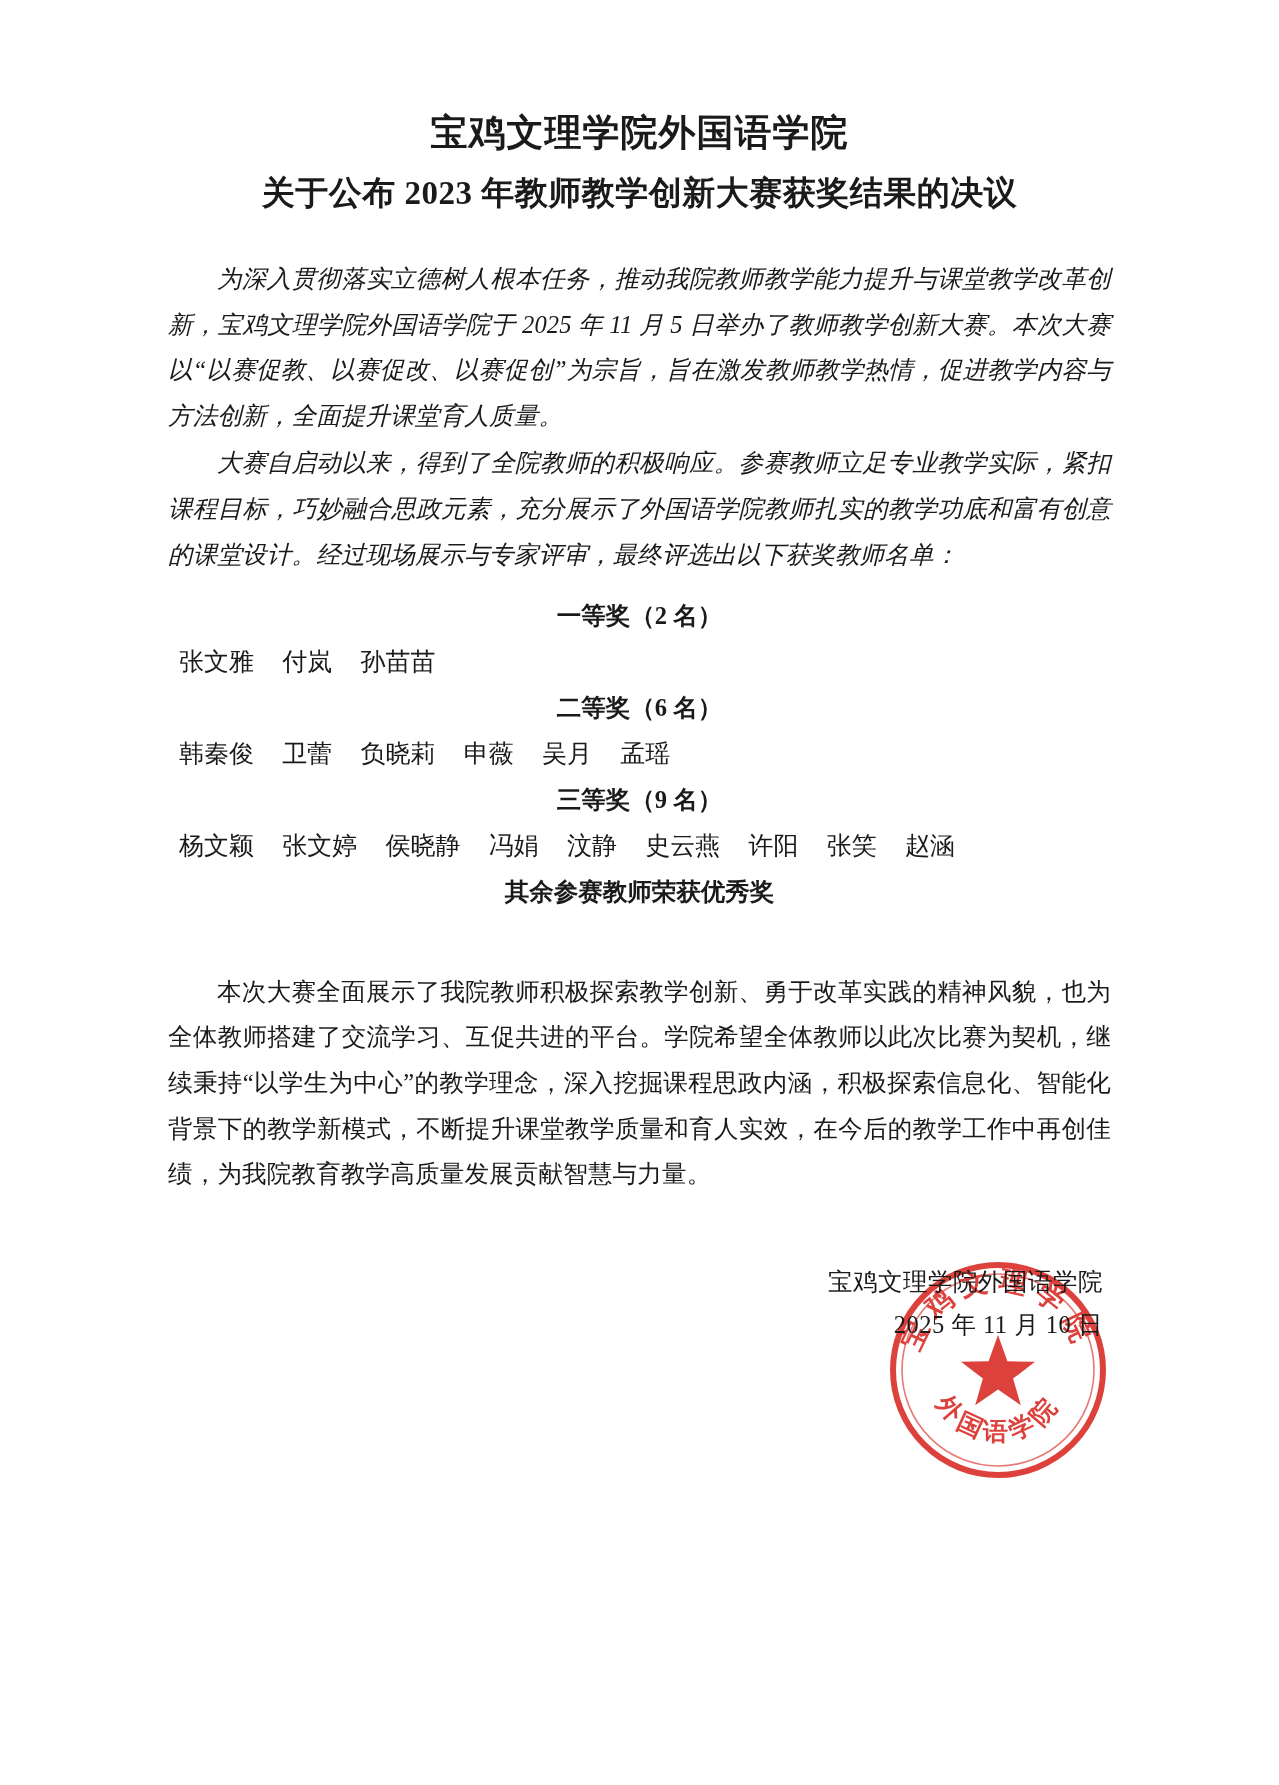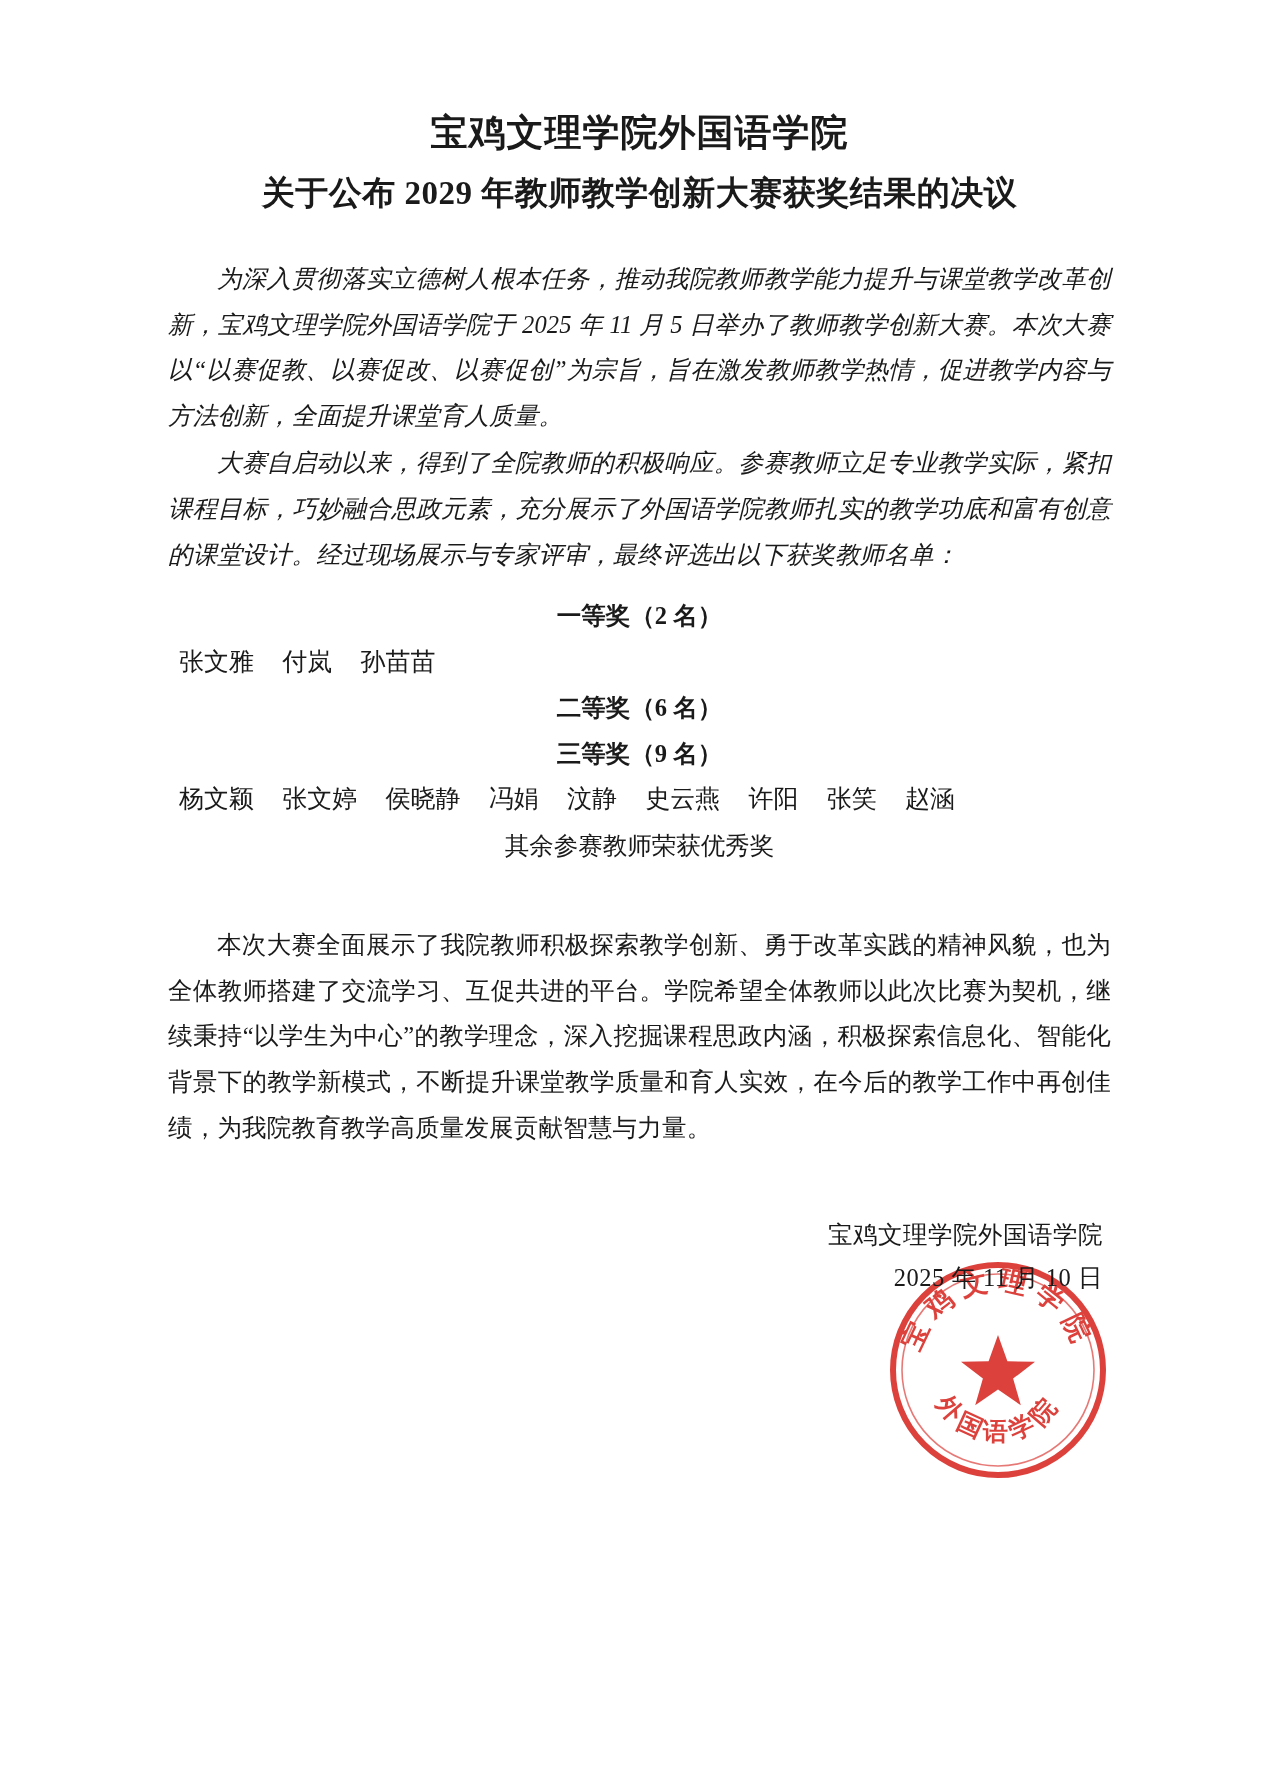--- a/index.html
+++ b/index.html
@@ -69,21 +69,21 @@
     margin: 0;
   }
   .award-names span.nm {
     display: inline-block;
     padding: 0 11px;
   }
   .award-note {
     text-align: center;
     font-size: 24.5px;
     line-height: 1.86;
-    font-weight: normal;
+    font-weight: bold;
     margin: 0;
   }
   .closing {
     margin-top: 54px;
   }
   .signature {
     margin-top: 64px;
     text-align: right;
     padding-right: 8px;
     position: relative;
@@ -103,37 +103,45 @@
     pointer-events: none;
   }
   .stamp svg { display: block; }
 </style>
 </head>
 <body>
 
 <div class="page">
 
   <h1 class="doc-title">宝鸡文理学院外国语学院</h1>
-  <h2 class="doc-subtitle">关于公布 2029 年教师教学创新大赛获奖结果的决议</h2>
+  <h2 class="doc-subtitle">关于公布 2023 年教师教学创新大赛获奖结果的决议</h2>
 
   <div class="body-block">
     <p class="para">为深入贯彻落实立德树人根本任务，推动我院教师教学能力提升与课堂教学改革创新，宝鸡文理学院外国语学院于 2025 年 11 月 5 日举办了教师教学创新大赛。本次大赛以“以赛促教、以赛促改、以赛促创”为宗旨，旨在激发教师教学热情，促进教学内容与方法创新，全面提升课堂育人质量。</p>
     <p class="para">大赛自启动以来，得到了全院教师的积极响应。参赛教师立足专业教学实际，紧扣课程目标，巧妙融合思政元素，充分展示了外国语学院教师扎实的教学功底和富有创意的课堂设计。经过现场展示与专家评审，最终评选出以下获奖教师名单：</p>
   </div>
 
   <div class="awards">
 
     <p class="award-head">一等奖（2 名）</p>
     <p class="award-names">
       <span class="nm">张文雅</span>
       <span class="nm">付岚</span>
       <span class="nm">孙苗苗</span>
     </p>
 
     <p class="award-head">二等奖（6 名）</p>
+    <p class="award-names">
+      <span class="nm">韩秦俊</span>
+      <span class="nm">卫蕾</span>
+      <span class="nm">负晓莉</span>
+      <span class="nm">申薇</span>
+      <span class="nm">吴月</span>
+      <span class="nm">孟瑶</span>
+    </p>
 
     <p class="award-head">三等奖（9 名）</p>
     <p class="award-names">
       <span class="nm">杨文颖</span>
       <span class="nm">张文婷</span>
       <span class="nm">侯晓静</span>
       <span class="nm">冯娟</span>
       <span class="nm">汶静</span>
       <span class="nm">史云燕</span>
       <span class="nm">许阳</span>

